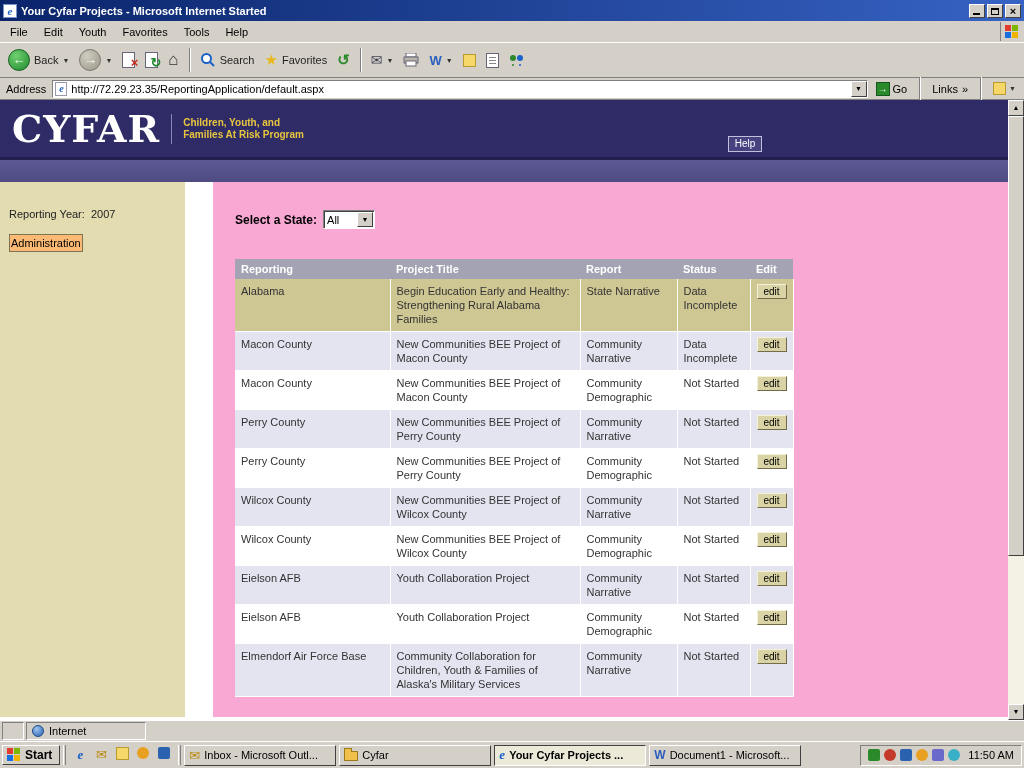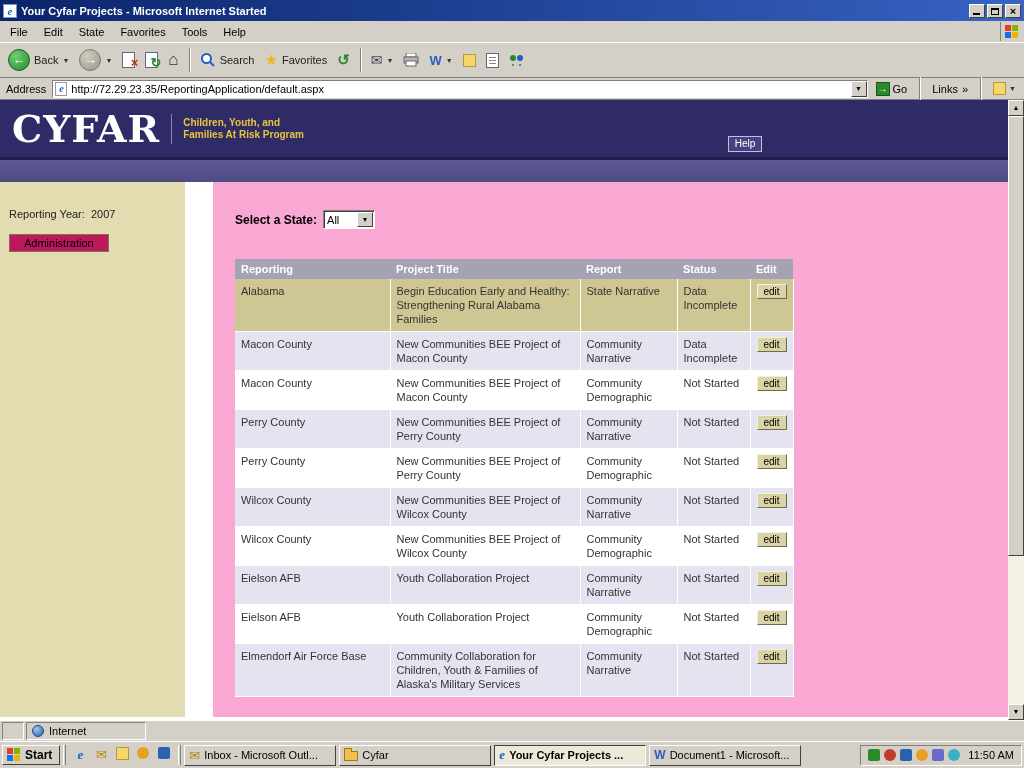--- a/index.html
+++ b/index.html
@@ -67,21 +67,21 @@
   .page-header { height:60px; background:#2f2b66; border-bottom:3px solid #211e4d; display:flex; align-items:center; padding-left:12px; position:relative; }
   .brand { font-family:"DejaVu Serif", serif; font-weight:bold; font-size:38px; color:#fff; letter-spacing:1px; line-height:1; }
   .brand-sep { width:1px; height:30px; background:#8886b8; margin:0 11px; }
   .tagline { color:#e8c53e; font-weight:bold; font-size:10px; line-height:12px; }
   .help-btn { position:absolute; left:728px; bottom:5px; min-width:34px; height:16px; background:#45427f; border:1px solid #c0c0dc; color:#fff; font-size:10px; text-align:center; line-height:14px; padding:0 4px; }
   .page-band { height:22px; background:linear-gradient(to bottom,#5b5894,#4f4c83); }
   .page-body { display:flex; height:535px; overflow:hidden; }
 
   .sidebar { width:185px; background:#e3dcb1; padding:26px 9px 0; flex:none; }
   .side-year { color:#222; }
-  .admin-btn { margin-top:14px; display:inline-block; background:#be185d; border:1px solid #7a7455; padding:2px 14px; font-size:11px; color:#000; }
+  .admin-btn { margin-top:14px; display:inline-block; background:#fdba74; border:1px solid #7a7455; padding:2px 1px; font-size:11px; color:#000; }
 
   .main { flex:1; padding:28px 0 0 22px; background:#f9a8d4;margin-left:28px; }
   .filter-row { display:flex; align-items:center; gap:6px; }
   .filter-label { font-weight:bold; font-size:12px; color:#000; }
   .select-box { width:52px; height:19px; background:#fff; border:1px solid; border-color:#808080 #fff #fff #808080; box-shadow:inset 1px 1px 0 #404040; display:flex; align-items:center; }
   .select-value { flex:1; padding-left:3px; color:#000; }
   .select-arrow { width:16px; height:15px; margin:1px; background:#d4d0c8; border:1px solid; border-color:#fff #404040 #404040 #fff; font-size:7px; text-align:center; line-height:13px; }
 
   table.grid { margin-top:30px; width:558px; border-collapse:collapse; table-layout:fixed; font-size:11px; color:#333; }
   .grid th { background:#a3a3b3; color:#fff; font-weight:bold; text-align:left; padding:4px 6px; font-size:11px; }
@@ -146,21 +146,21 @@
       <span class="winbtn">
           <span class="glyph-max"></span>
         </span>
       <span class="winbtn glyph-close">×</span>
     </span>
   </div>
 
   <div class="menubar">
     <span class="menu-item">File</span>
     <span class="menu-item">Edit</span>
-    <span class="menu-item">State</span>
+    <span class="menu-item">Youth</span>
     <span class="menu-item">Favorites</span>
     <span class="menu-item">Tools</span>
     <span class="menu-item">Help</span>
     <span class="menubar-logo">
       <span class="flag f1"></span>
         <span class="flag f2"></span>
         <span class="flag f3"></span>
         <span class="flag f4"></span>
     </span>
   </div>

